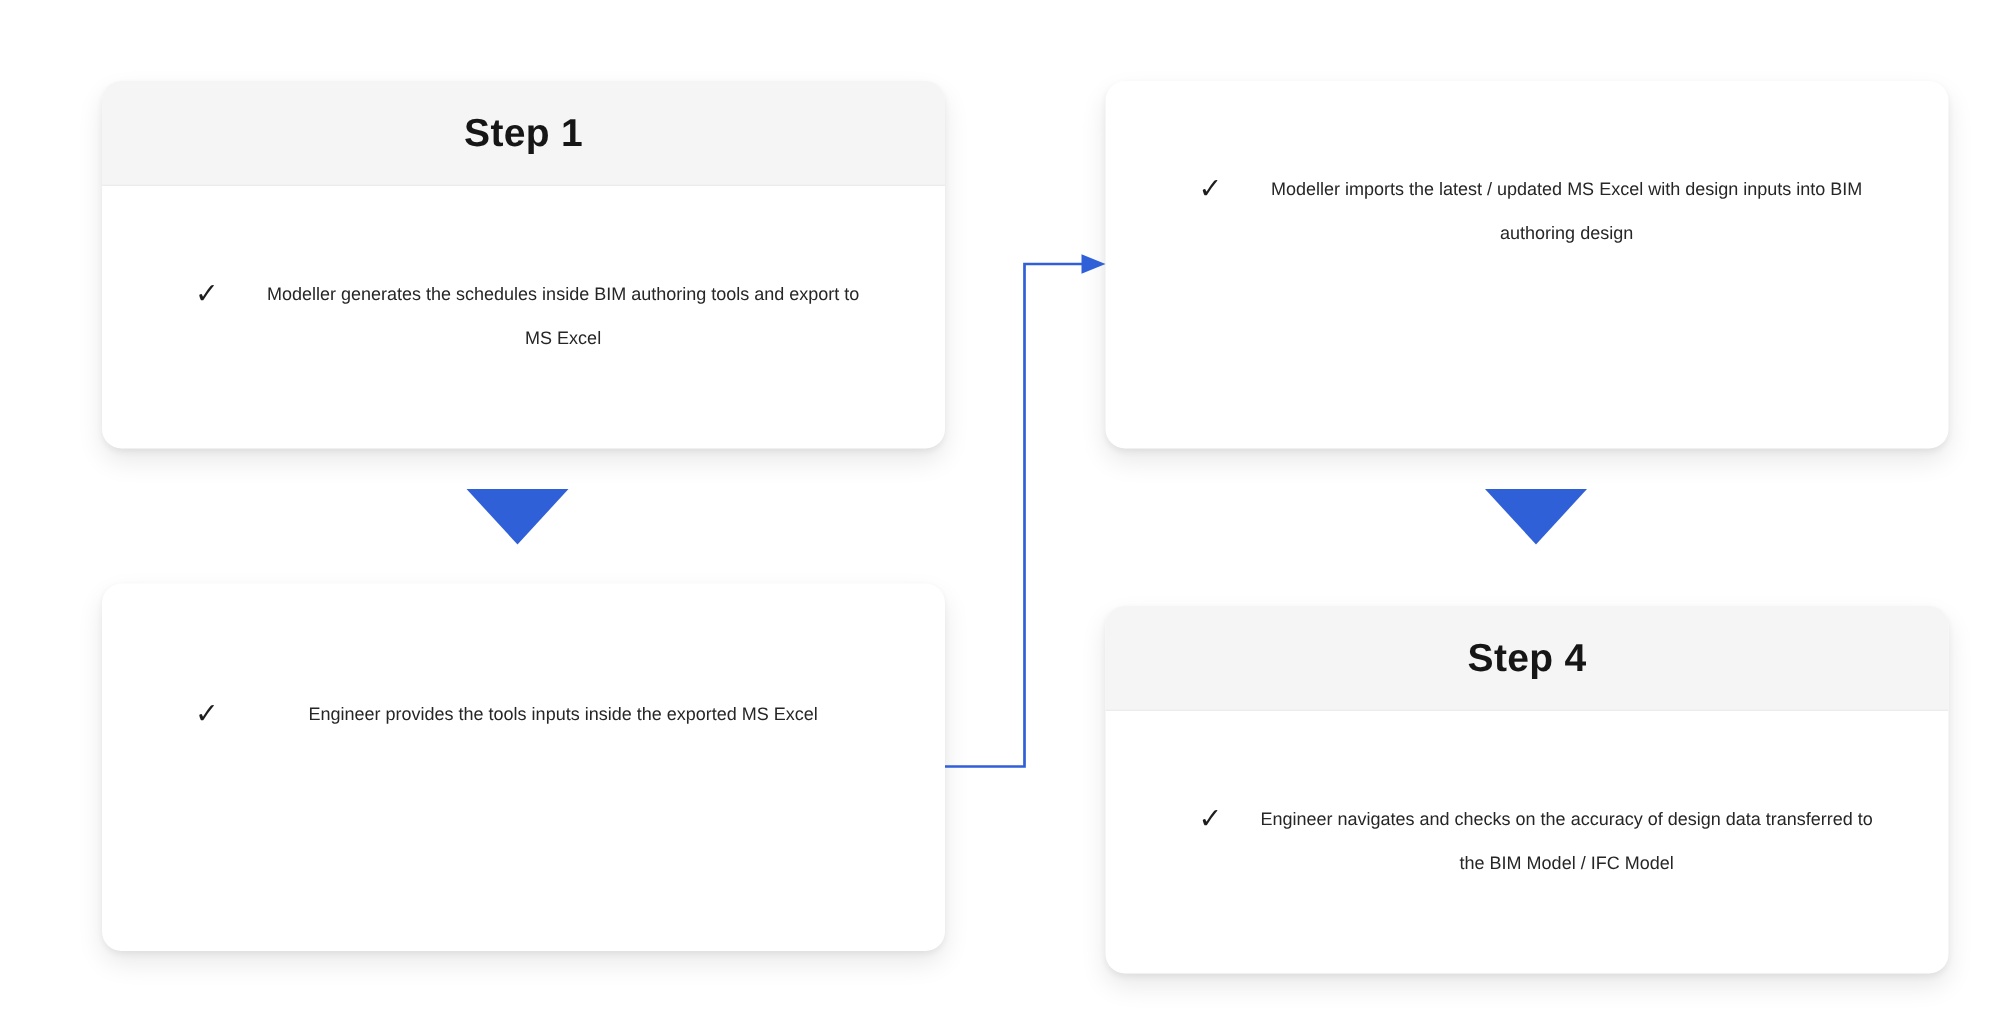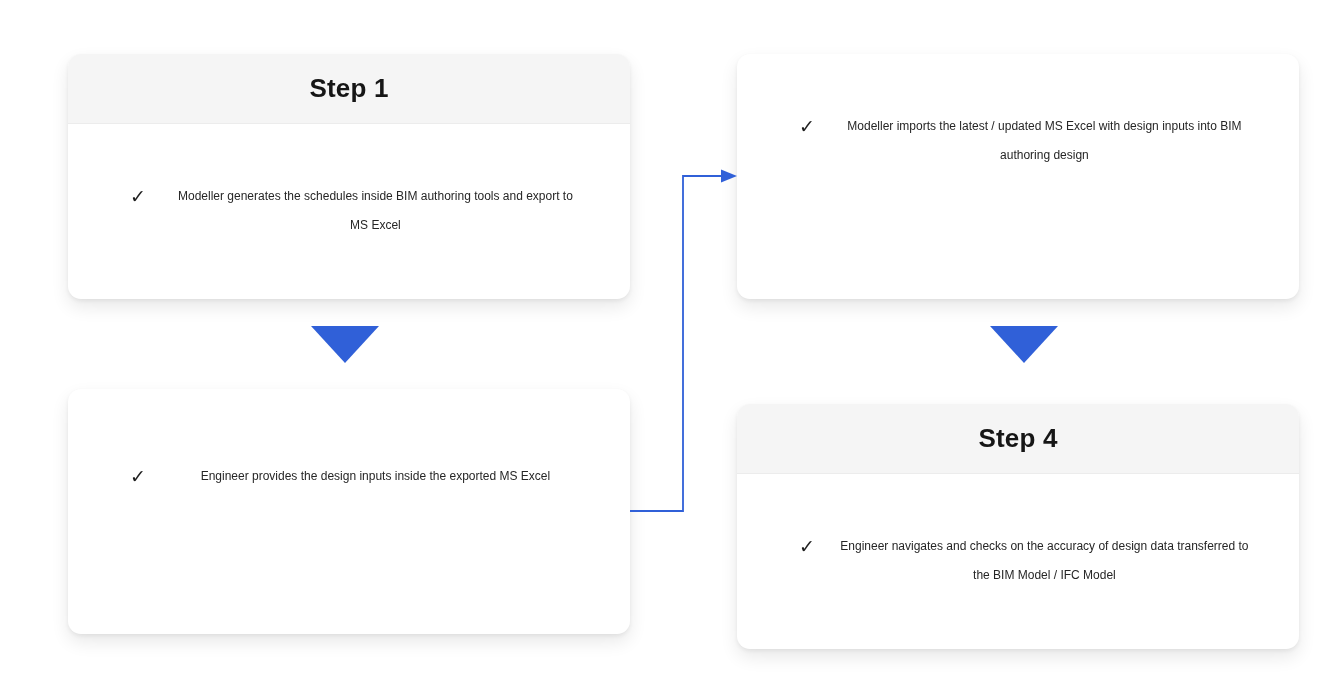--- a/index.html
+++ b/index.html
@@ -107,21 +107,21 @@
         <span class="check">✓</span>
         <span class="desc">Modeller generates the schedules inside BIM authoring tools and export to MS Excel</span>
       </div>
     </div>
   </div>
 
   <div class="card card-2">
     <div class="card-body">
       <div class="bullet-row">
         <span class="check">✓</span>
-        <span class="desc">Engineer provides the design inputs inside the exported MS Excel</span>
+        <span class="desc">Engineer provides the tools inputs inside the exported MS Excel</span>
       </div>
     </div>
   </div>
 
   <div class="card card-3">
     <div class="card-body">
       <div class="bullet-row">
         <span class="check">✓</span>
         <span class="desc">Modeller imports the latest / updated MS Excel with design inputs into BIM authoring design</span>
       </div>

